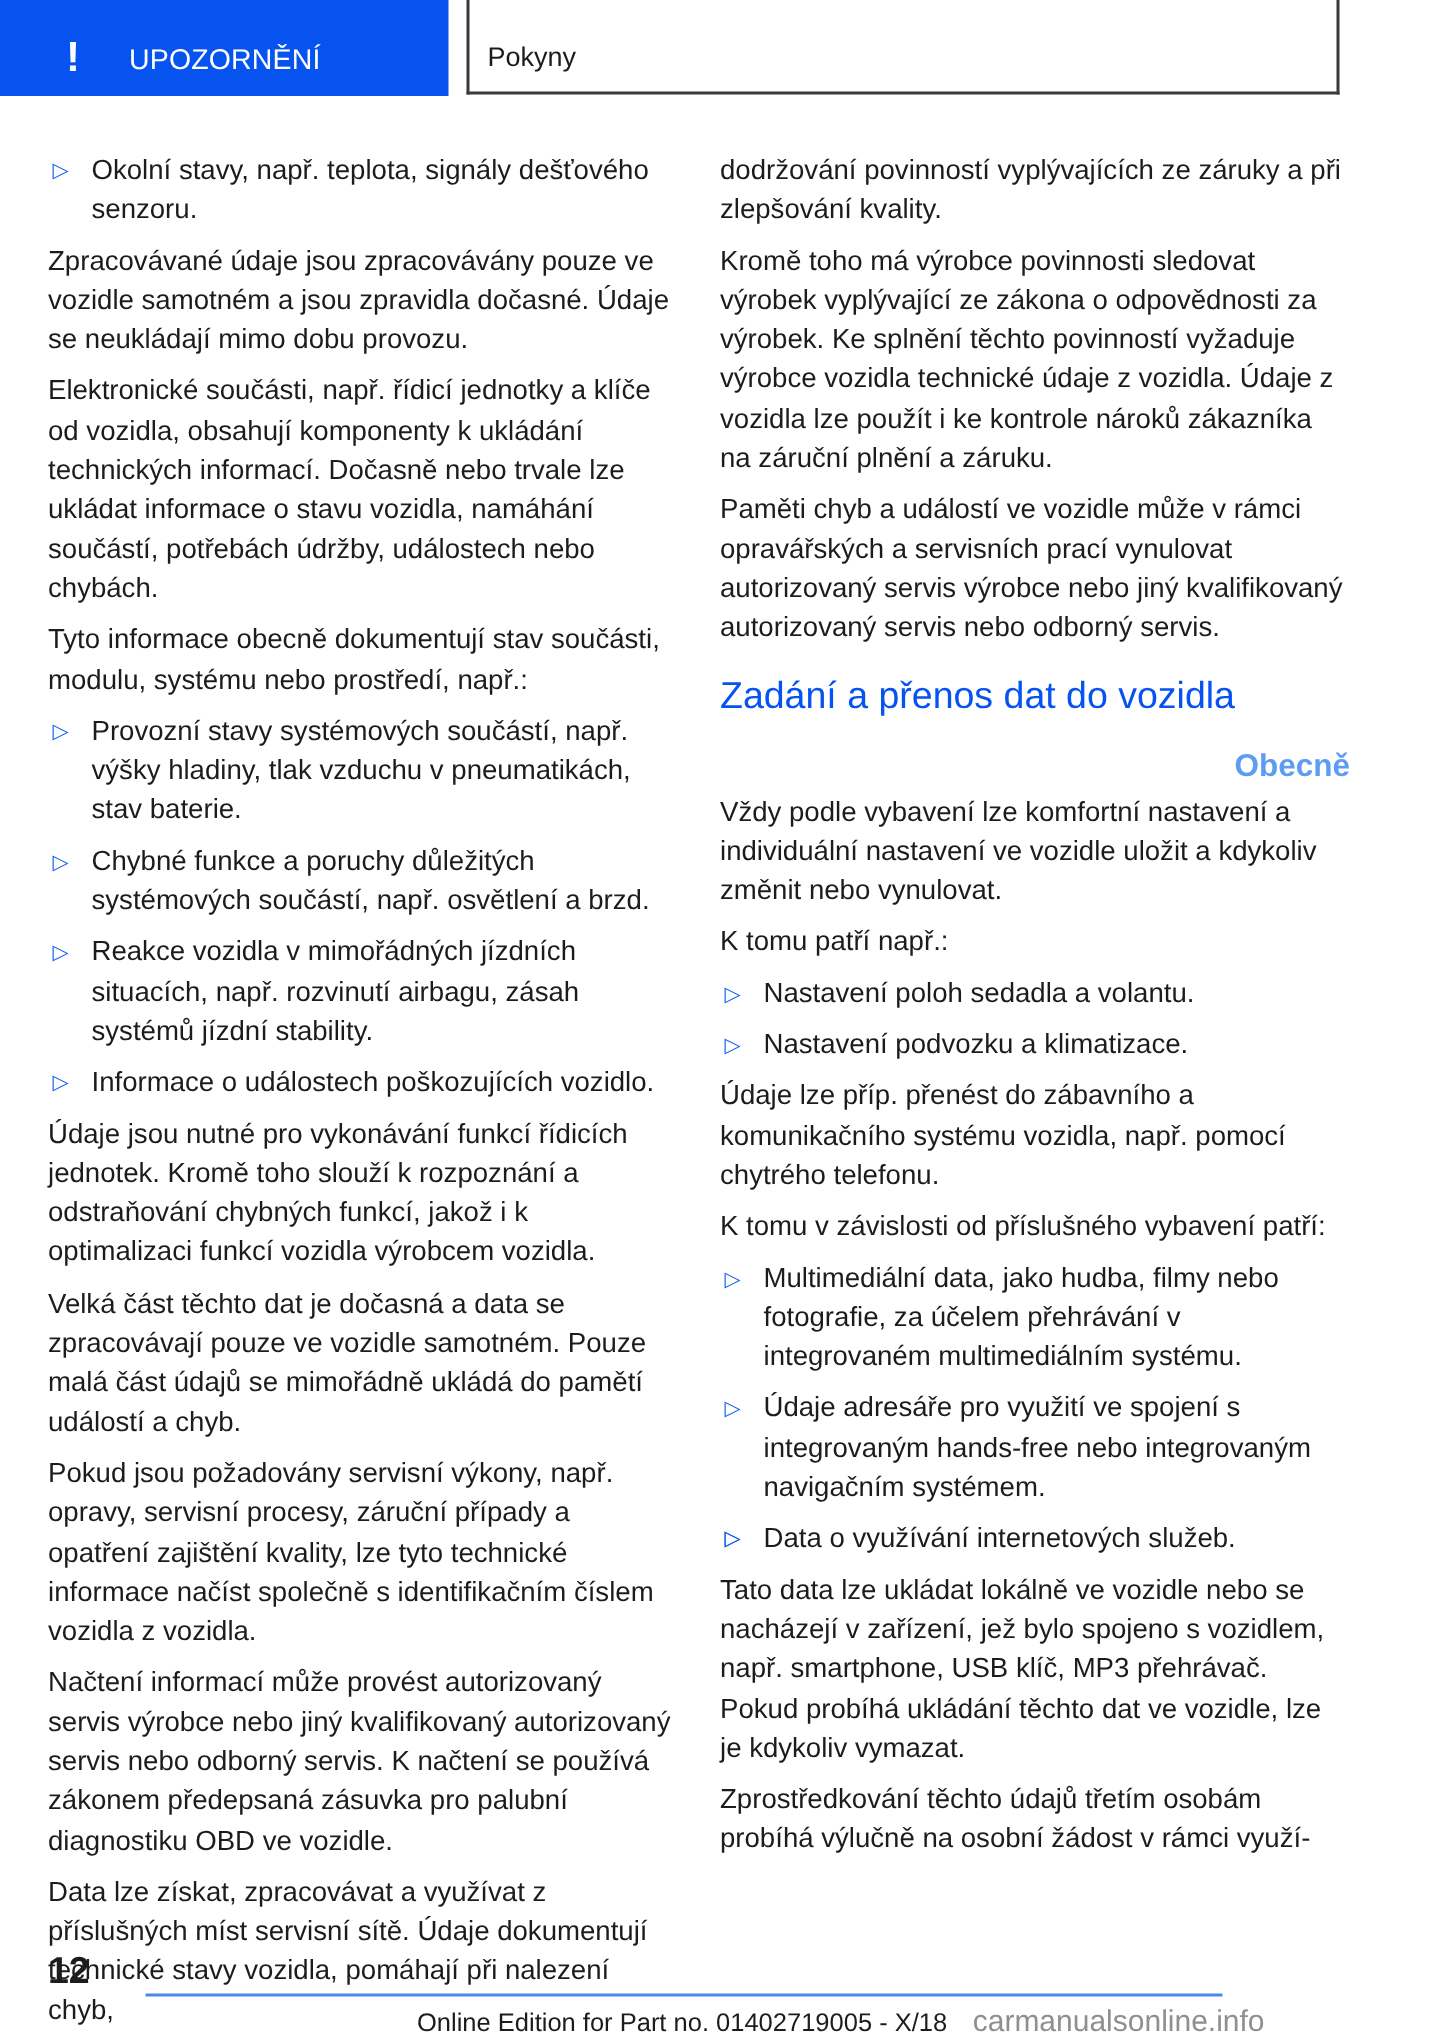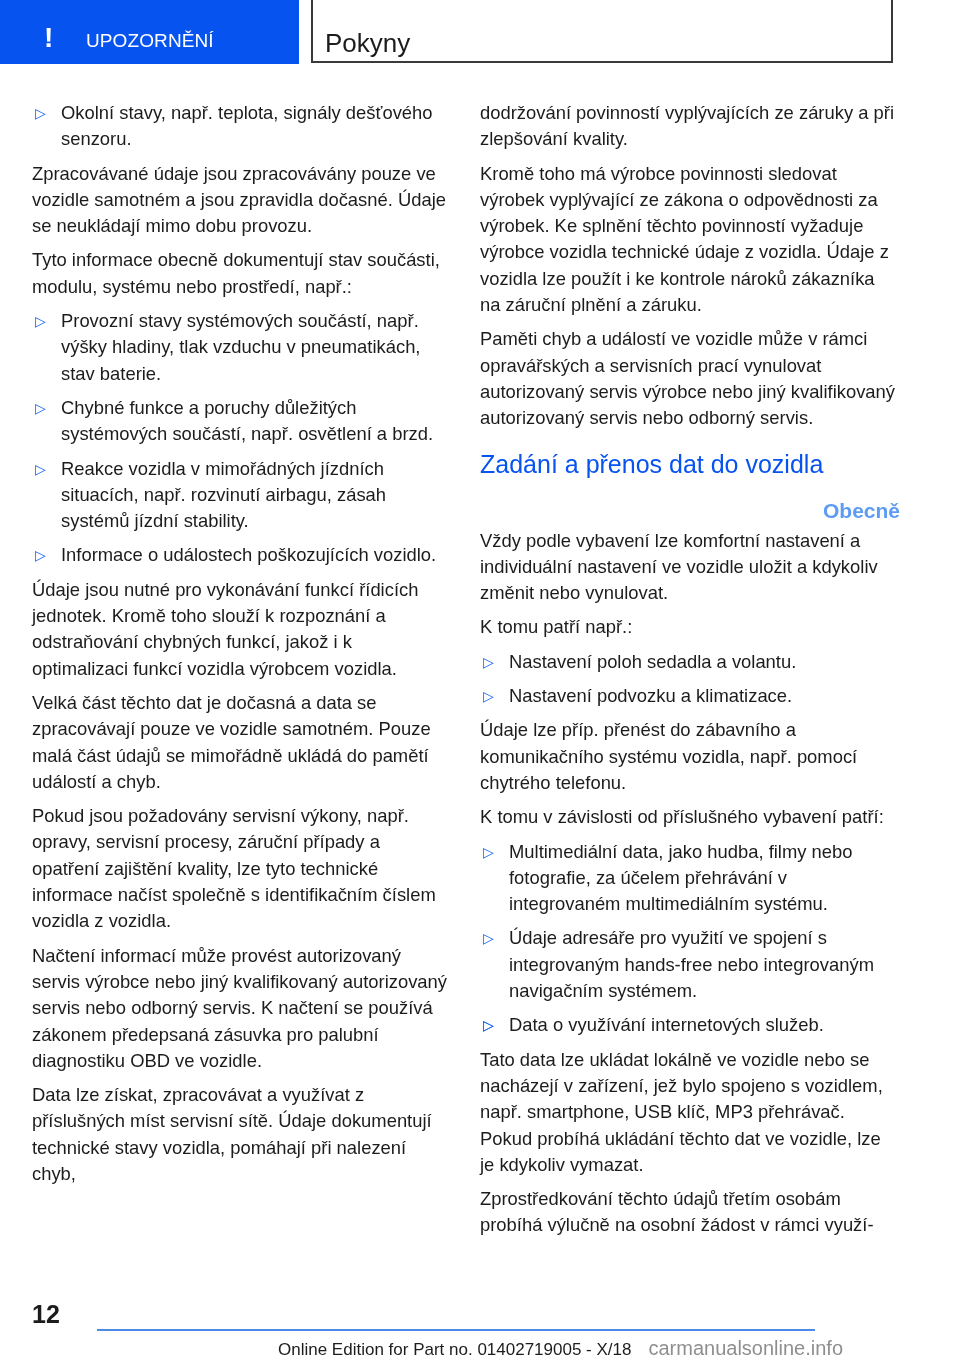--- a/index.html
+++ b/index.html
@@ -20,21 +20,21 @@
     .header-tab .title {
       position: absolute; left: 86px; top: 30px;
       font-weight: normal; font-size: 19px; letter-spacing: 0.1px;
     }
     .header-box {
       position: absolute; left: 311px; top: -2px; width: 582px; height: 65px;
       border: 2px solid #3a3a3a; border-top: none; box-sizing: border-box;
       background: #fff;
     }
     .header-box .crumb {
-      position: absolute; left: 12px; top: 30px; font-size: 26px; color: #1c1c1c;
+      position: absolute; left: 12px; top: 30px; font-size: 18px; color: #1c1c1c;
     }
     .col {
       position: absolute; top: 100px; font-size: 18.4px; line-height: 26.3px;
     }
     .col.left { left: 32px; width: 420px; }
     .col.right { left: 480px; width: 420px; }
     p { margin: 0 0 8px 0; }
     .bullet {
       position: relative; padding-left: 29px; margin: 0 0 8px 0;
     }
@@ -71,20 +71,21 @@
 <div class="header-box">
   <span class="crumb">Pokyny</span>
 </div>
 
 <div class="col left">
   <div class="bullet">
     <span class="tri">▷</span>
     <span>Okolní stavy, např. teplota, signály dešťového senzoru.</span>
   </div>
   <p>Zpracovávané údaje jsou zpracovávány pouze ve vozidle samotném a jsou zpravidla dočasné. Údaje se neukládají mimo dobu provozu.</p>
+  <p>Elektronické součásti, např. řídicí jednotky a klíče od vozidla, obsahují komponenty k ukládání technických informací. Dočasně nebo trvale lze ukládat informace o stavu vozidla, namáhání součástí, potřebách údržby, událostech nebo chybách.</p>
   <p>Tyto informace obecně dokumentují stav součásti, modulu, systému nebo prostředí, např.:</p>
   <div class="bullet">
     <span class="tri">▷</span>
     <span>Provozní stavy systémových součástí, např. výšky hladiny, tlak vzduchu v pneumatikách, stav baterie.</span>
   </div>
   <div class="bullet">
     <span class="tri">▷</span>
     <span>Chybné funkce a poruchy důležitých systémových součástí, např. osvětlení a brzd.</span>
   </div>
   <div class="bullet">

